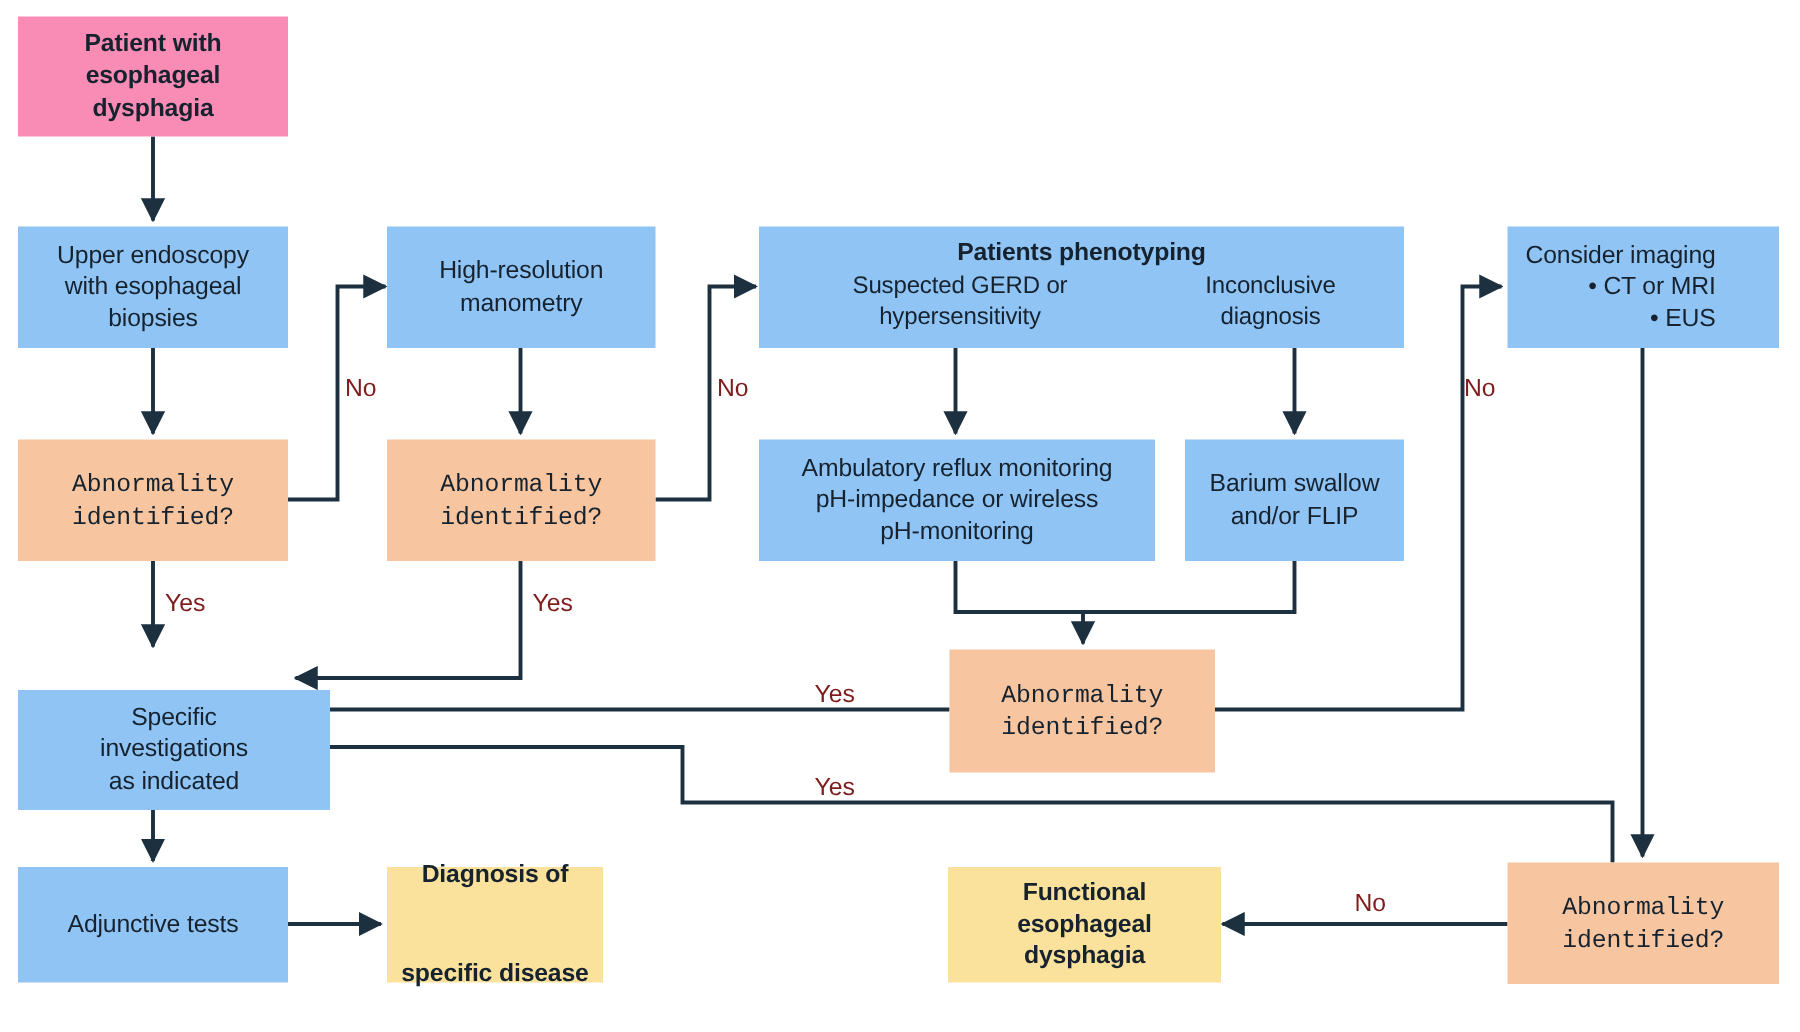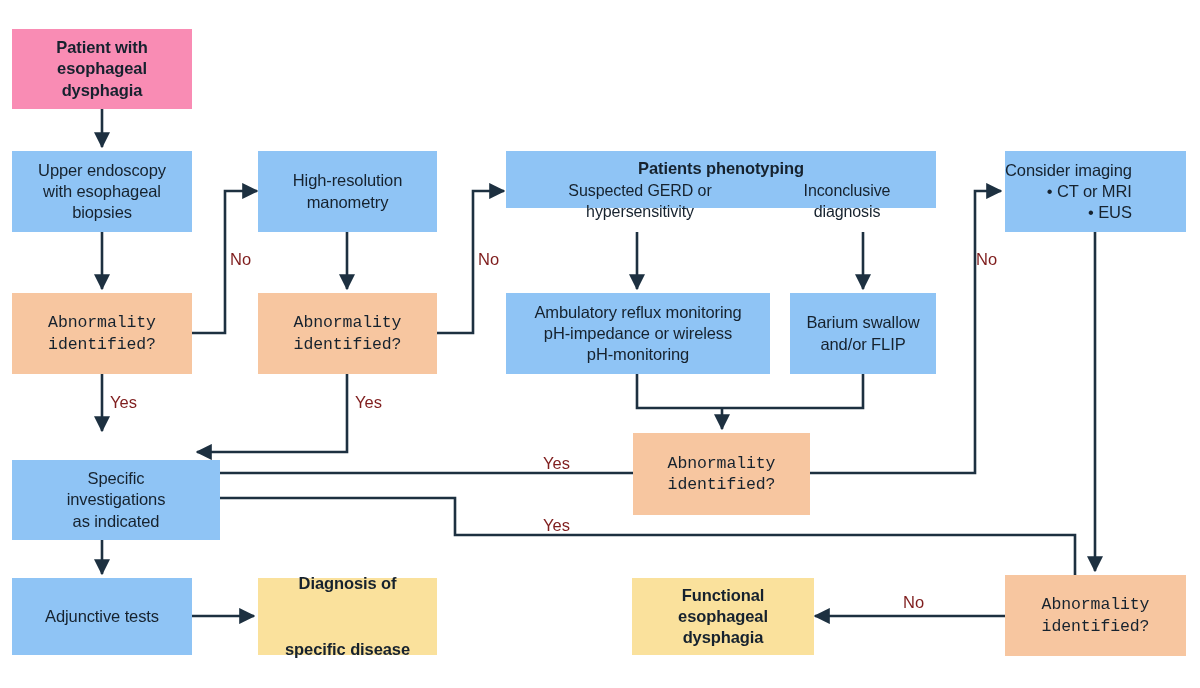--- a/index.html
+++ b/index.html
@@ -33,21 +33,21 @@
     justify-content: center;
     text-align: center;
     color: #16222e;
     font-size: 16.5px;
     line-height: 1.28;
     letter-spacing: -0.1px;
   }
   .node-box.bold {
     font-weight: bold;
   }
-  .c-pink   { background: #f98cb4; margin-top: 18px; }
+  .c-pink   { background: #f98cb4; }
   .c-blue   { background: #8fc4f5; }
   .c-orange { background: #f7c6a0; font-family: Liberation Mono, monospace; }
   .c-yellow { background: #fae19c; }
 
   .edge-label {
     position: absolute;
     color: #7f1d1d;
     font-size: 16.5px;
     line-height: 1;
     white-space: nowrap;
@@ -68,21 +68,21 @@
   .pheno-col {
     text-align: center;
     font-size: 16px;
     line-height: 1.28;
   }
   .pheno-col.left  { width: 240px; }
   .pheno-col.right { width: 150px; }
   .bullet-list {
     text-align: left;
     align-self: flex-start;
-    padding-left: 0;
+    padding-left: 12px;
     box-sizing: border-box;
   }
   .bullet-list .ttl { display: block; }
   .bullet-list .li  { display: block; text-align: right; }
 </style>
 </head>
 <body>
 
 <div id="flowchart-root">
 
@@ -155,21 +155,21 @@
   <div class="node-box c-blue" style="left:258px; top:151px; width:179px; height:81px;">
     <span>High-resolution</span>
     <span>manometry</span>
   </div>
 
   <div class="node-box c-orange" style="left:258px; top:293px; width:179px; height:81px;">
     <span>Abnormality</span>
     <span>identified?</span>
   </div>
 
-  <div class="node-box c-blue" style="left:506px; top:151px; width:430px; height:57px; justify-content:flex-start; padding-top:7px;">
+  <div class="node-box c-blue" style="left:506px; top:151px; width:430px; height:81px; justify-content:flex-start; padding-top:7px;">
     <span class="pheno-title">Patients phenotyping</span>
     <div class="pheno-row">
       <div class="pheno-col left">
         <div>Suspected GERD or</div>
         <div>hypersensitivity</div>
       </div>
       <div class="pheno-col right">
         <div>Inconclusive</div>
         <div>diagnosis</div>
       </div>
@@ -208,21 +208,21 @@
   <div class="node-box c-blue" style="left:12px; top:460px; width:208px; height:80px;">
     <span>Specific</span>
     <span>investigations</span>
     <span>as indicated</span>
   </div>
 
   <div class="node-box c-blue" style="left:12px; top:578px; width:180px; height:77px;">
     <span>Adjunctive tests</span>
   </div>
 
-  <div class="node-box c-yellow bold" style="left:258px; top:578px; width:179px; height:77px;gap:44px;">
+  <div class="node-box c-yellow bold" style="left:258px; top:578px; width:144px; height:77px;gap:44px;">
     <span>Diagnosis of</span>
     <span>specific disease</span>
   </div>
 
   <div class="node-box c-yellow bold" style="left:632px; top:578px; width:182px; height:77px;">
     <span>Functional</span>
     <span>esophageal</span>
     <span>dysphagia</span>
   </div>
 

